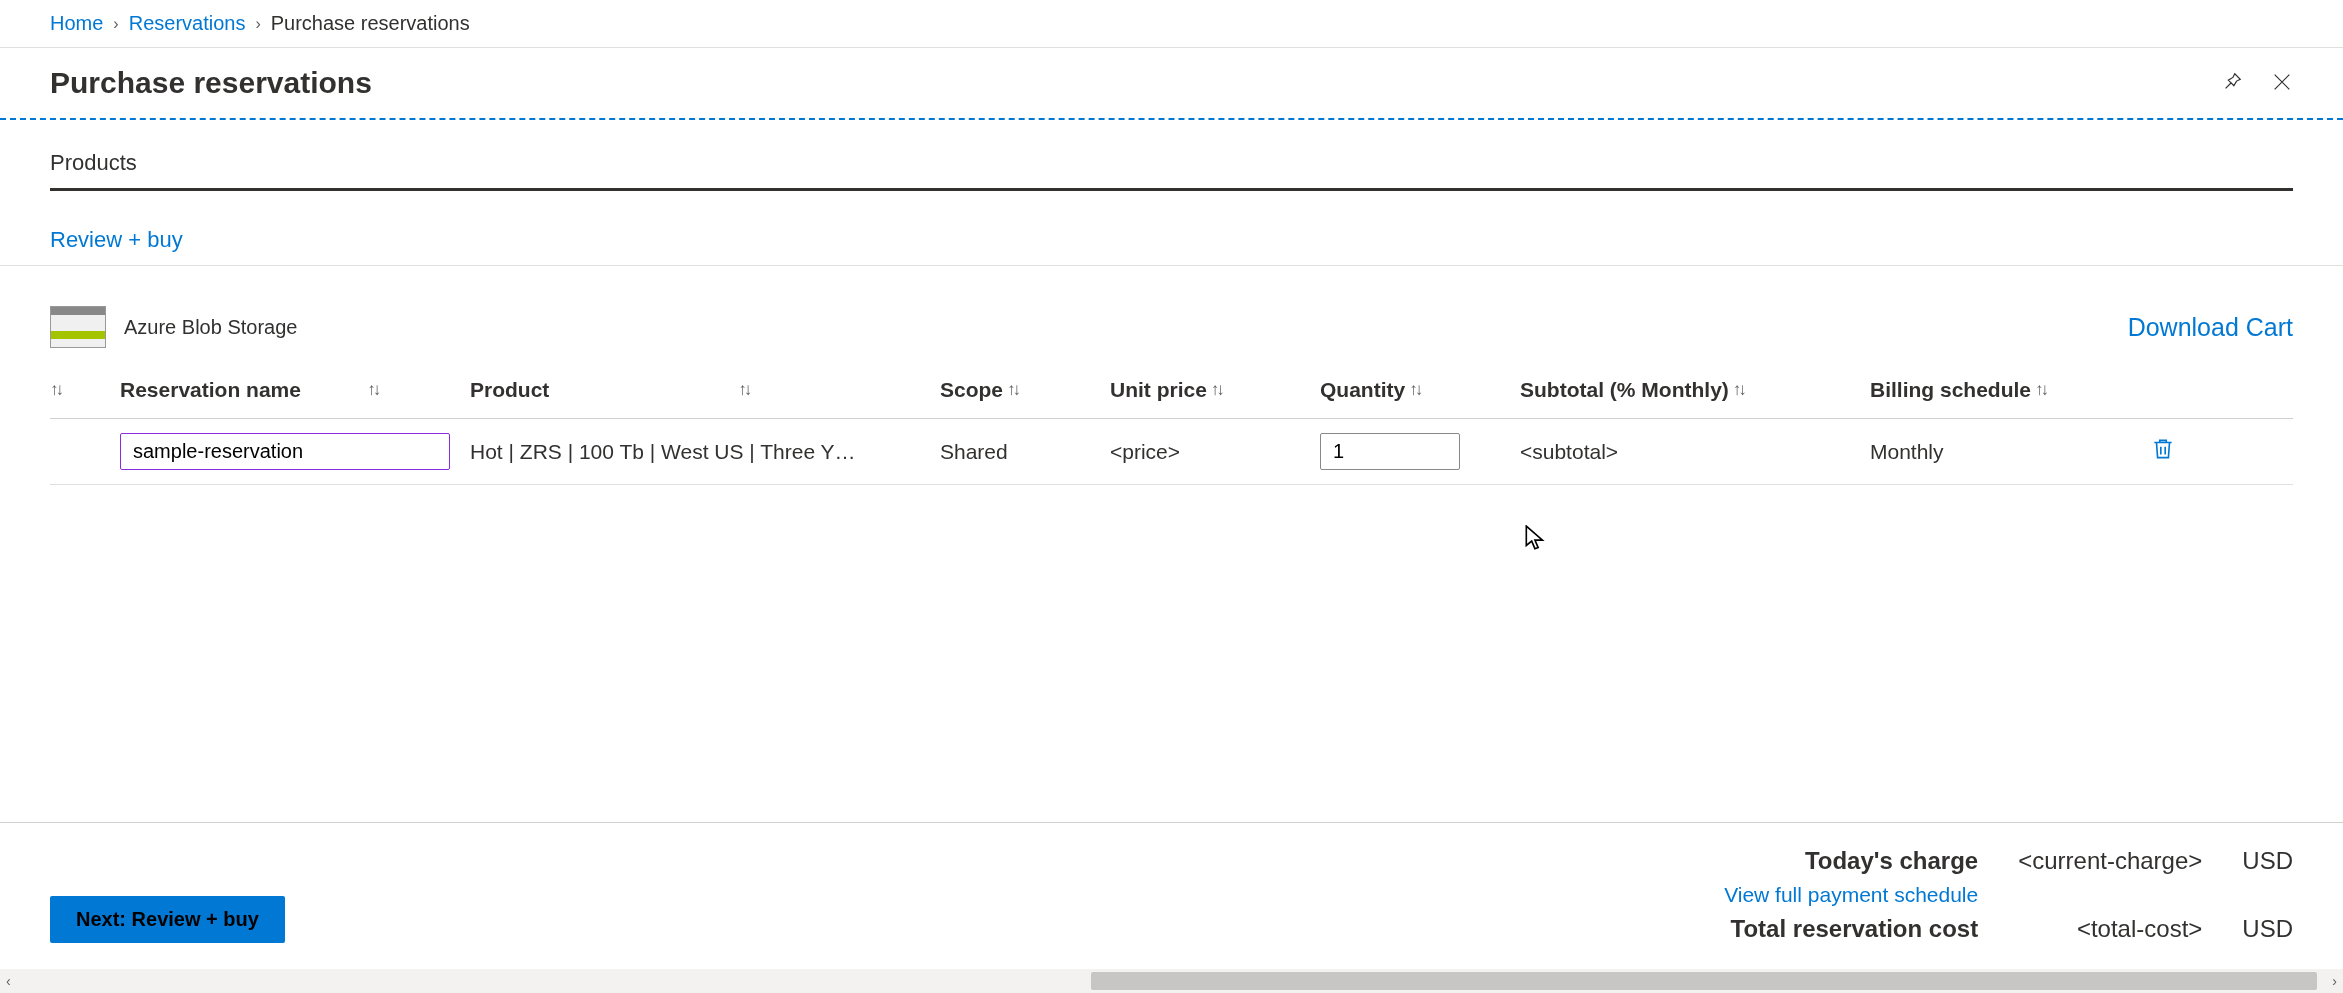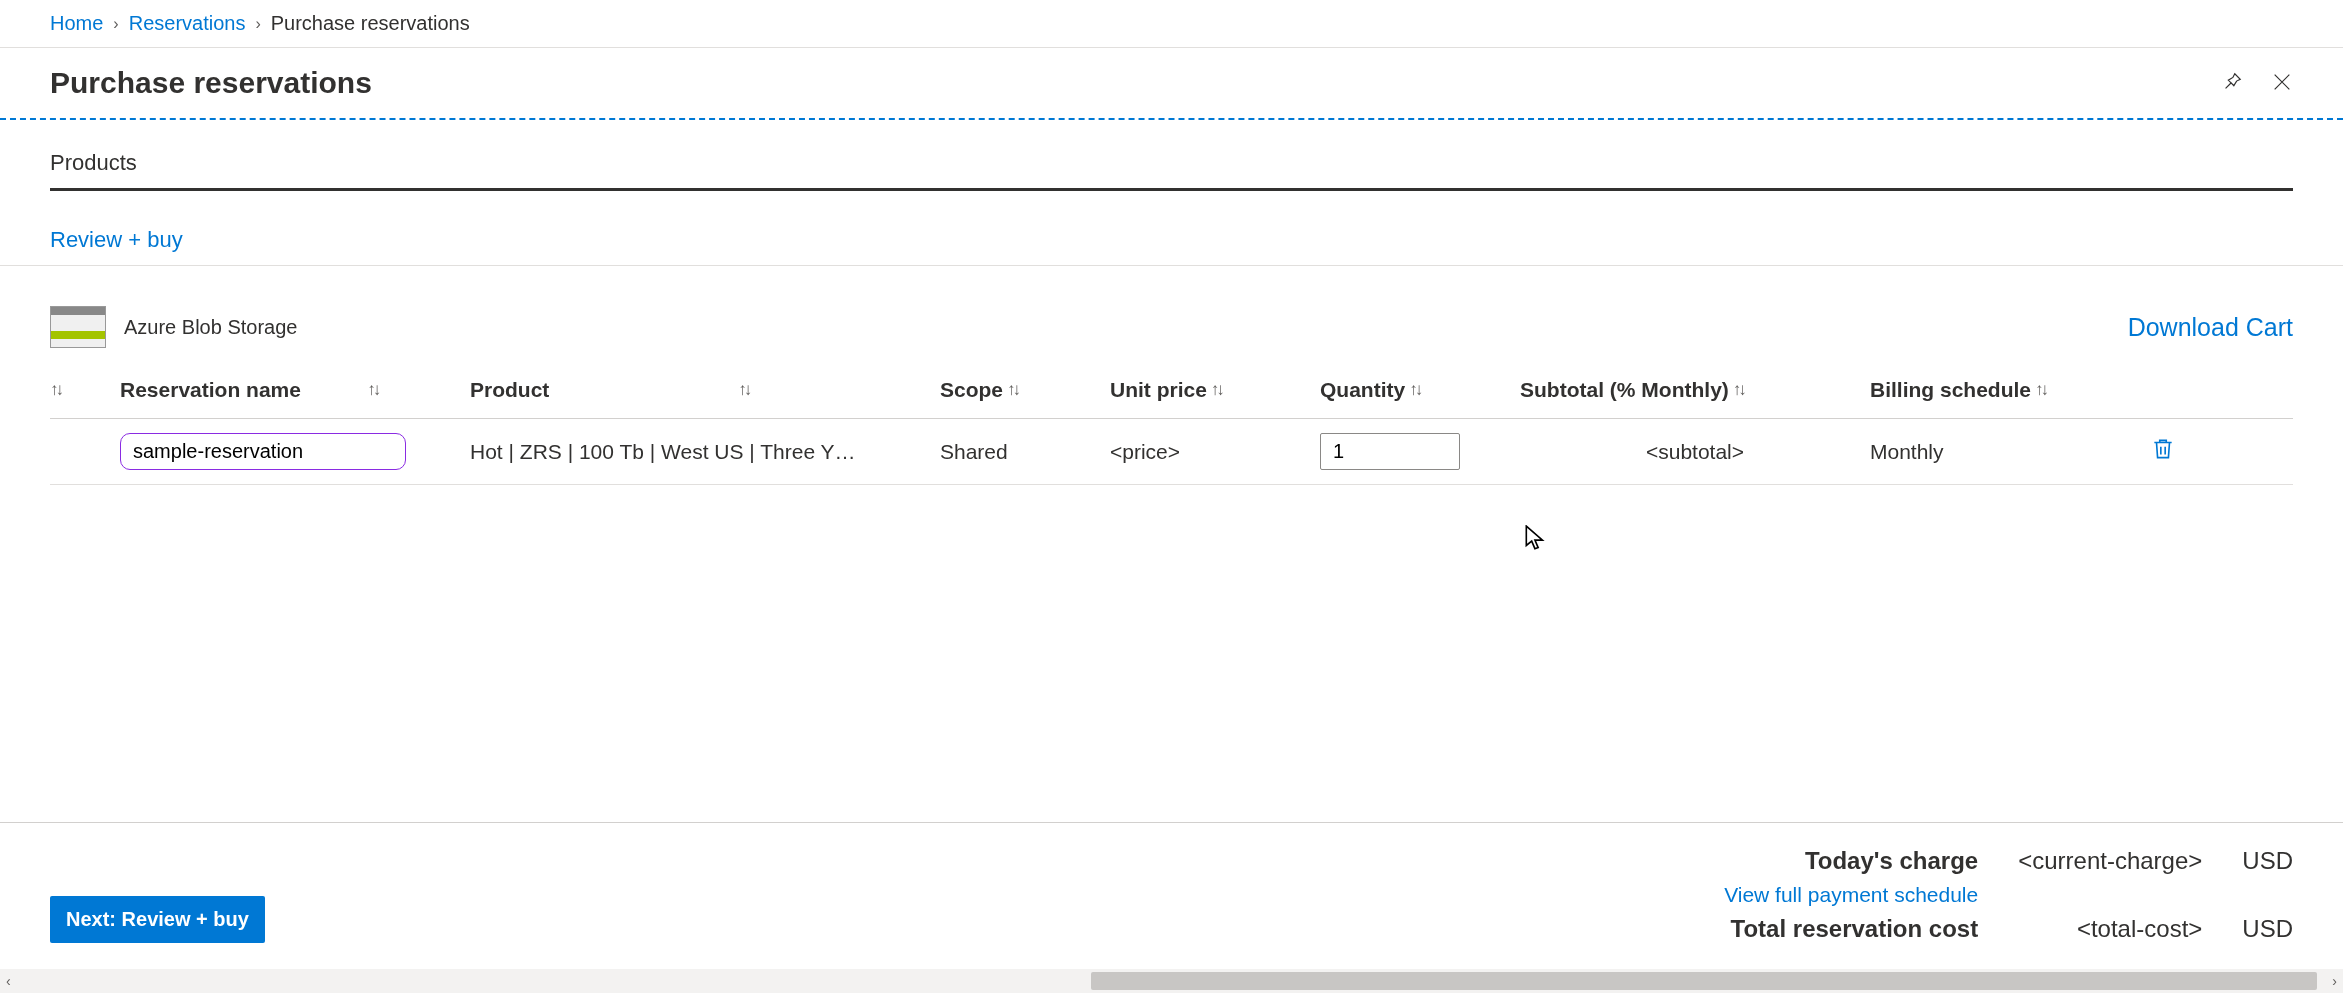--- a/index.html
+++ b/index.html
@@ -86,24 +86,24 @@
   align-items: center;
   gap: 4px;
 }
 .sort-icon { font-size: 17px; color: #605e5c; letter-spacing: -3px; cursor: pointer; }
 .trow {
   padding: 14px 0;
   border-bottom: 1px solid #e1dfdd;
   font-size: 21px;
 }
 .name-input {
-  width: 286px;
+  width: 330px;
   padding: 6px 12px;
   border: 1px solid #8a2be2;
-  border-radius: 10px;
+  border-radius: 2px;
   font-size: 20px;
   font-family: inherit;
 }
 .qty-input {
   width: 140px;
   padding: 6px 12px;
   border: 1px solid #8a8886;
   border-radius: 2px;
   font-size: 20px;
   font-family: inherit;
@@ -118,23 +118,23 @@
   padding: 24px 50px 24px 50px;
   background: #fff;
 }
 .footer-inner {
   display: flex;
   justify-content: space-between;
   align-items: flex-end;
 }
 .next-btn {
   background: #0078d4;
-  color: #ffffff;
+  color: #000000;
   border: none;
-  padding: 12px 16px;
+  padding: 12px 26px;
   font-size: 20px;
   font-weight: 600;
   cursor: pointer;
   border-radius: 2px;
 }
 .totals {
   display: grid;
   grid-template-columns: auto auto auto;
   column-gap: 40px;
   row-gap: 8px;
@@ -237,21 +237,21 @@
     <div></div>
   </div>
 
   <div class="trow">
     <div></div>
     <div><input class="name-input" value="sample-reservation" style=""></div>
     <div class="cell-product">Hot | ZRS | 100 Tb | West US | Three Y…</div>
     <div>Shared</div>
     <div>&lt;price&gt;</div>
     <div><input class="qty-input" value="1" style=""></div>
-    <div style="text-align:center">&lt;subtotal&gt;</div>
+    <div style="text-align:left">&lt;subtotal&gt;</div>
     <div>Monthly</div>
     <div class="trash">
       <svg viewBox="0 0 24 24">
           <path d="M4 6h16M9 6V4h6v2M6 6l1 14h10l1-14M10 10v7M14 10v7"></path>
         </svg>
     </div>
   </div>
 </div>
 
 <div class="footer">

